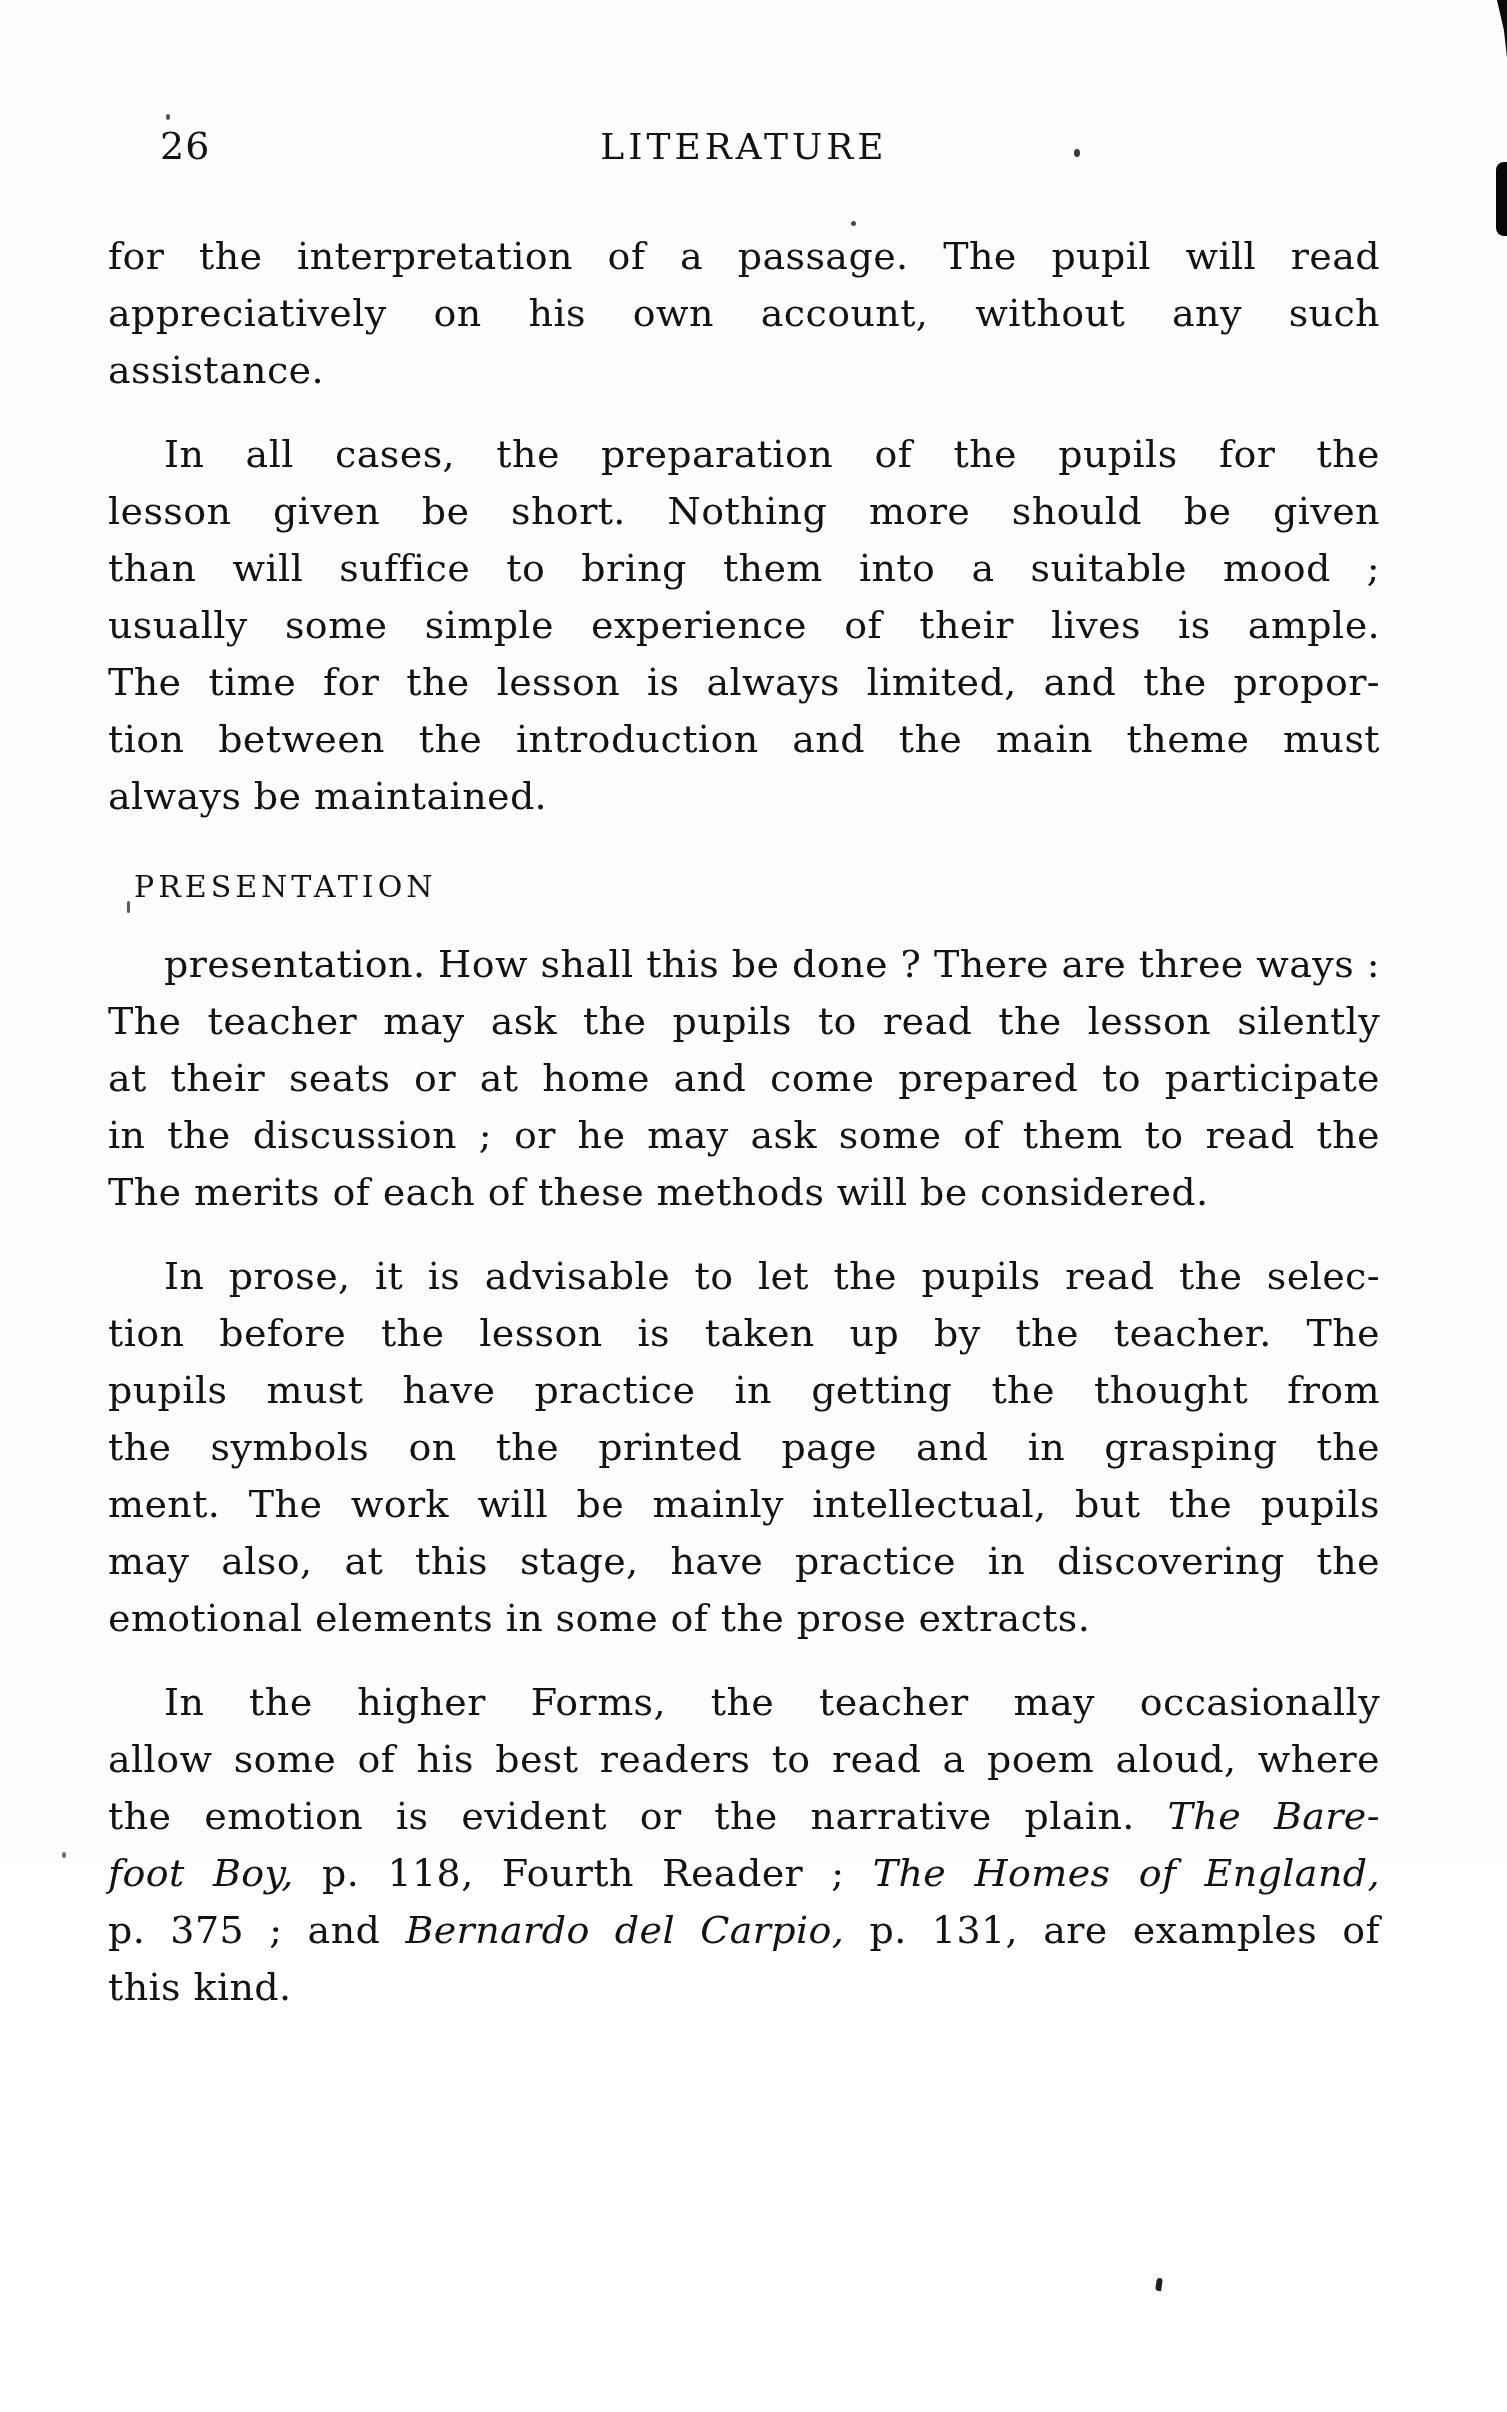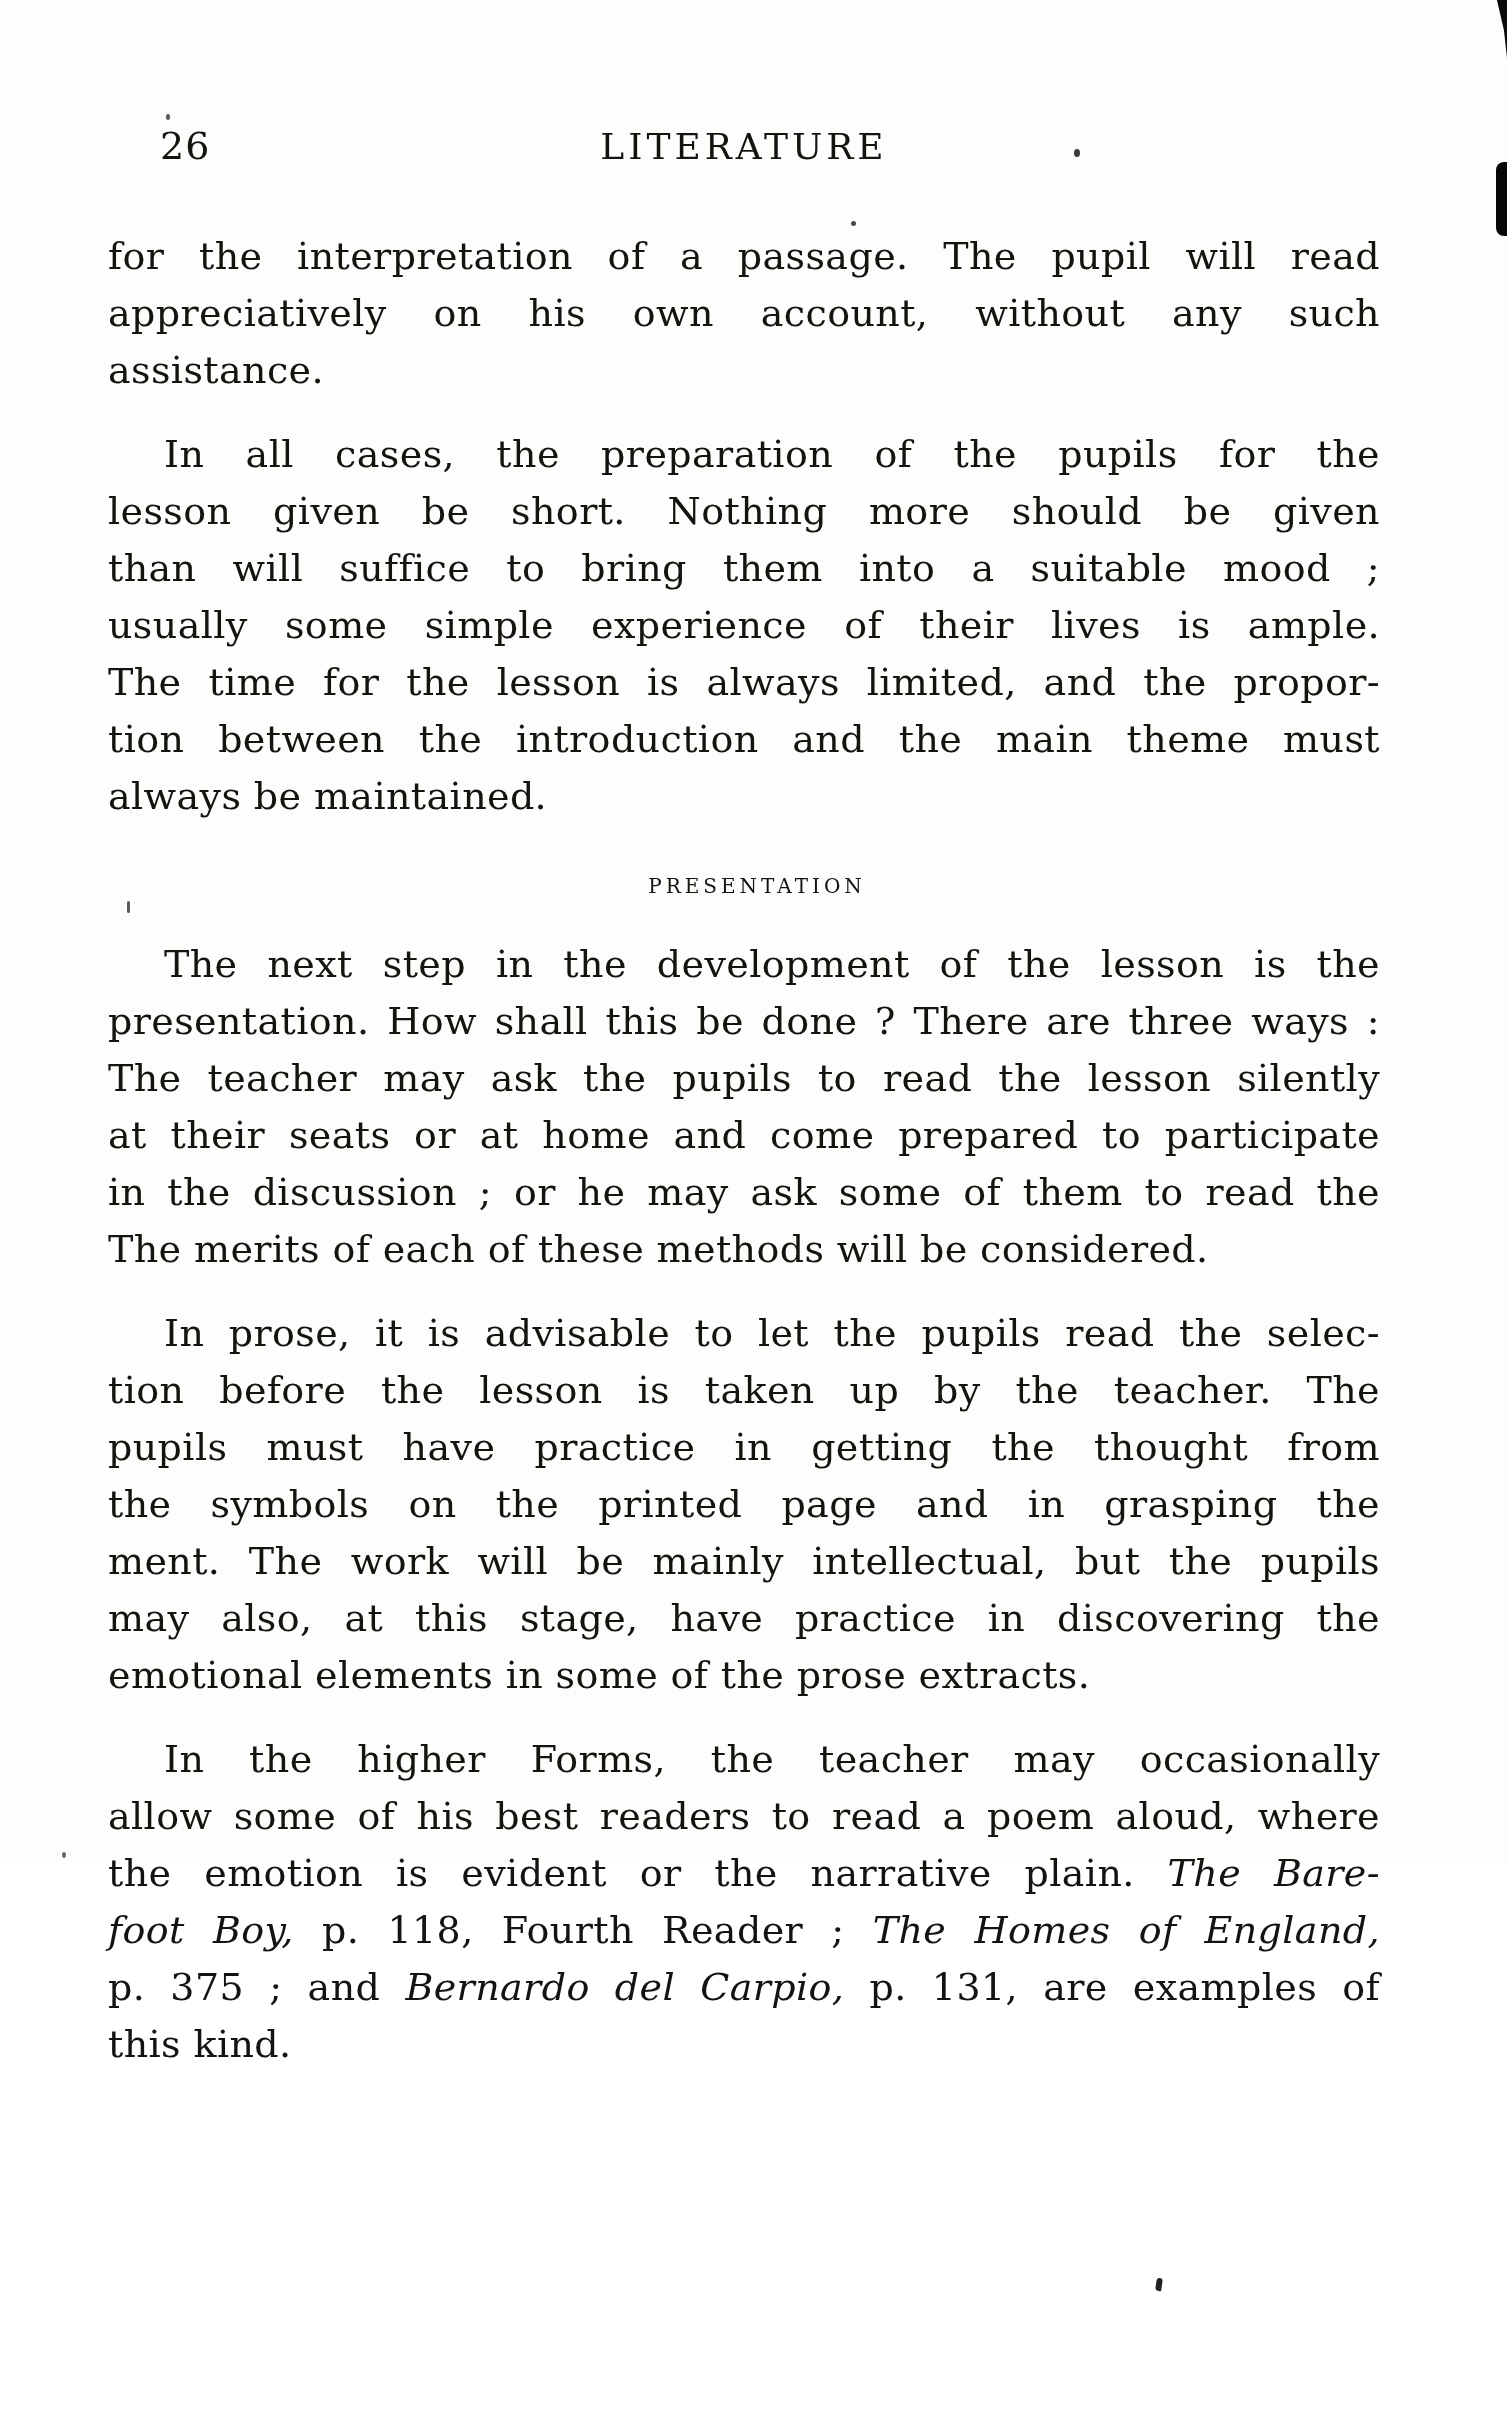--- a/index.html
+++ b/index.html
@@ -34,22 +34,22 @@
   .paragraph .line {
     font-size: 38px; line-height: 57px; letter-spacing: 0.4px;
     text-align: justify; text-align-last: justify;
     height: 57px; white-space: normal;
   }
   .paragraph .line.last { text-align: center; text-align-last: left; }
   .paragraph.indent .line:first-child { text-indent: 56px; }
   .line em { font-style: italic; }
   .section-heading {
     margin: 33px 0 21px 0; height: 57px; line-height: 57px;
-    text-align: center; text-indent: 26px;
-    font-size: 20px; letter-spacing: 4px;
+    text-indent: 26px;
+    font-size: 30px; letter-spacing: 4px;
   }
   
   .ink { position: absolute; }
   .ink-corner-top-right {
     right: 0; top: 0; width: 14px; height: 58px; background: #0b0b0b;
     clip-path: polygon(28% 0, 100% 0, 100% 100%, 78% 52%);
   }
   .ink-edge-blob {
     right: 0; top: 162px; width: 11px; height: 74px; background: #070707;
     border-radius: 8px 0 0 8px;
@@ -81,21 +81,20 @@
         <div class="line"><span>In all cases, the preparation of the pupils for the</span></div>
         <div class="line"><span>lesson given be short. Nothing more should be given</span></div>
         <div class="line"><span>than will suffice to bring them into a suitable mood ;</span></div>
         <div class="line"><span>usually some simple experience of their lives is ample.</span></div>
         <div class="line"><span>The time for the lesson is always limited, and the propor-</span></div>
         <div class="line"><span>tion between the introduction and the main theme must</span></div>
         <div class="line last"><span>always be maintained.</span></div>
       </div>
       <div class="section-heading">PRESENTATION</div>
       <div class="paragraph indent">
-        <div class="line"><span>The next step in the development of the lesson is the</span></div>
         <div class="line"><span>presentation. How shall this be done ? There are three ways :</span></div>
         <div class="line"><span>The teacher may ask the pupils to read the lesson silently</span></div>
         <div class="line"><span>at their seats or at home and come prepared to participate</span></div>
         <div class="line"><span>in the discussion ; or he may ask some of them to read the</span></div>
         <div class="line last"><span>The merits of each of  these methods will be considered.</span></div>
       </div>
       <div class="paragraph indent">
         <div class="line"><span>In prose, it is advisable to let the pupils read the selec-</span></div>
         <div class="line"><span>tion before the lesson is taken up by the teacher. The</span></div>
         <div class="line"><span>pupils must have practice in getting the thought from</span></div>

